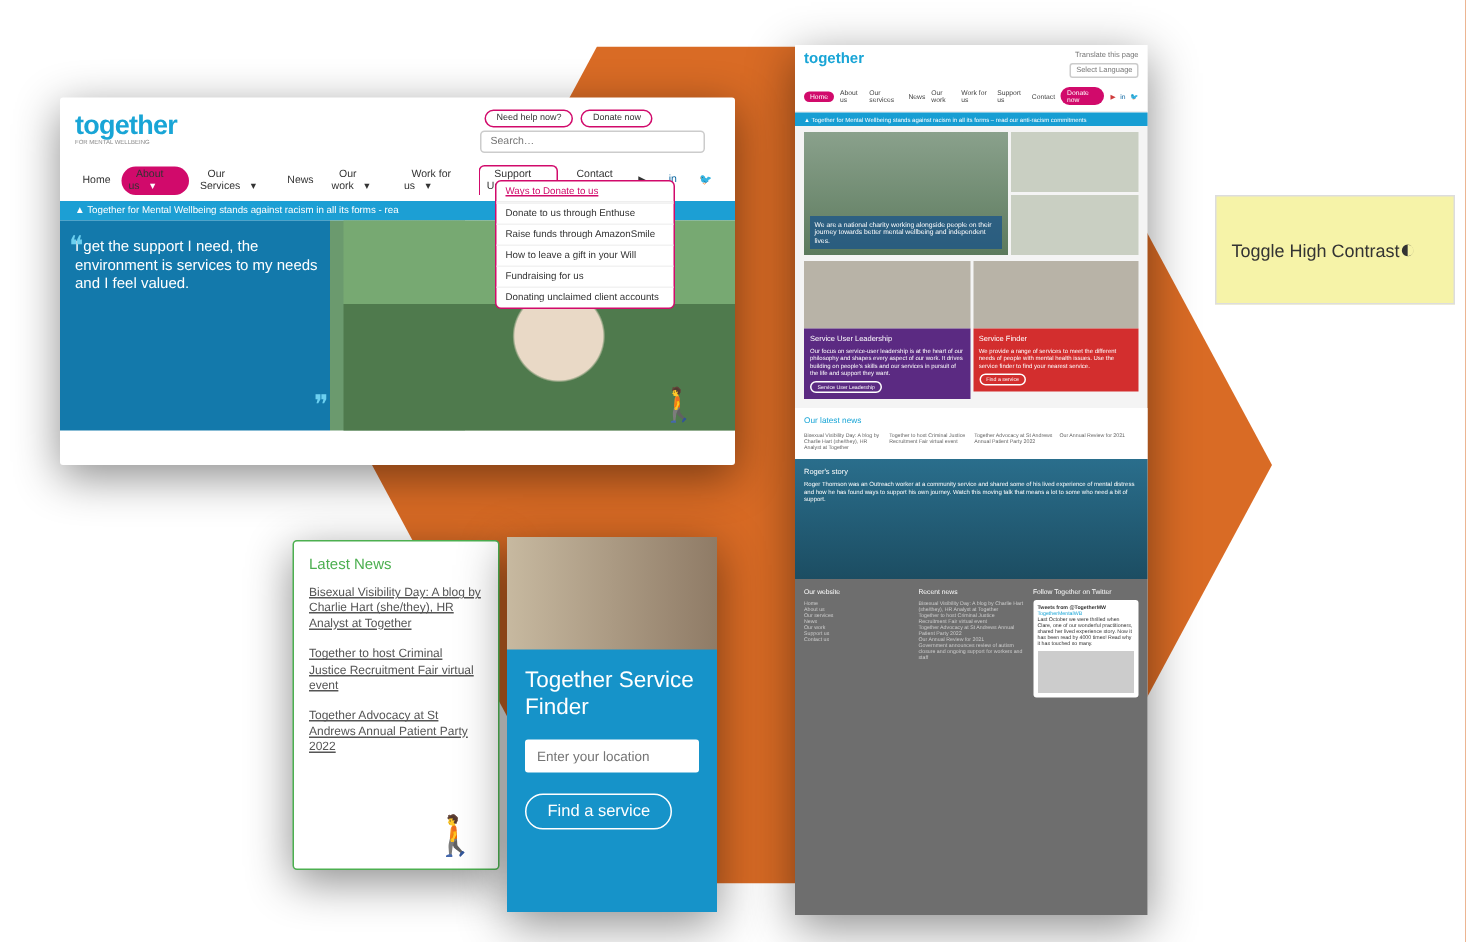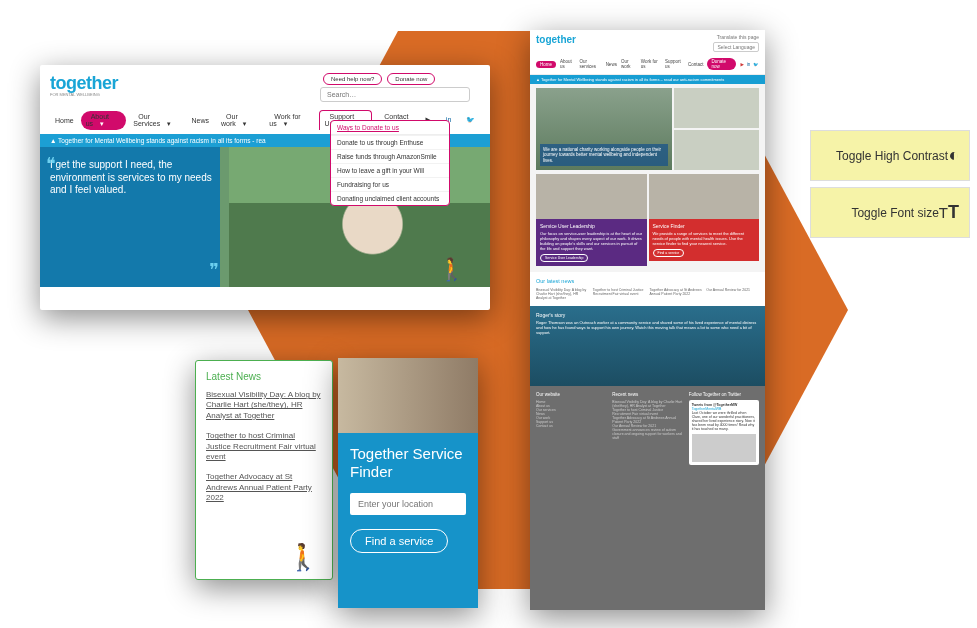--- a/index.html
+++ b/index.html
@@ -103,21 +103,21 @@
 .panel4 .img { height:75px; background:linear-gradient(90deg,#c7b9a0,#8f7b66); }
 .panel4 .body { padding:12px; }
 .panel4 h3 { font-weight:400; font-size:15px; line-height:1.2; margin-bottom:12px; }
 .panel4 input { width:100%; padding:6px 8px; border:none; border-radius:2px; font-size:9px; color:#777; }
 .panel4 .go { margin-top:14px; border:1.5px solid #fff; border-radius:16px; padding:5px 14px; display:inline-block; font-size:11px; }
 
 
 .panel5 {
   position:absolute; left:810px; top:130px; width:160px; z-index:8;
 }
-.panel5 .row { background:#f6f3a8; border:1px solid #ddd; padding:14px 10px; margin-bottom:6px; display:flex; align-items:center; justify-content:flex-end; font-size:12px; color:#333; }
+.panel5 .row { background:#f6f3a8; border:1px solid #ddd; padding:25px 10px; margin-bottom:6px; display:flex; align-items:center; justify-content:flex-start; font-size:12px; color:#333; }
 .panel5 .ico { font-size:18px; }
 
 </style>
 </head>
 <body>
 
 <div class="hex"></div>
 
 <div class="panel1 shadow">
   <div class="p1-top">
@@ -283,17 +283,13 @@
     <input placeholder="Enter your location" style="">
     <div class="go">Find a service</div>
   </div>
 </div>
 
 <div class="panel5">
   <div class="row">
     <span>Toggle High Contrast</span>
     <span class="ico">◐</span>
   </div>
-  <div class="row">
-    <span>Toggle Font size</span>
-    <span class="ico"><small>T</small><b>T</b></span>
-  </div>
 </div>
 
 </body></html>

